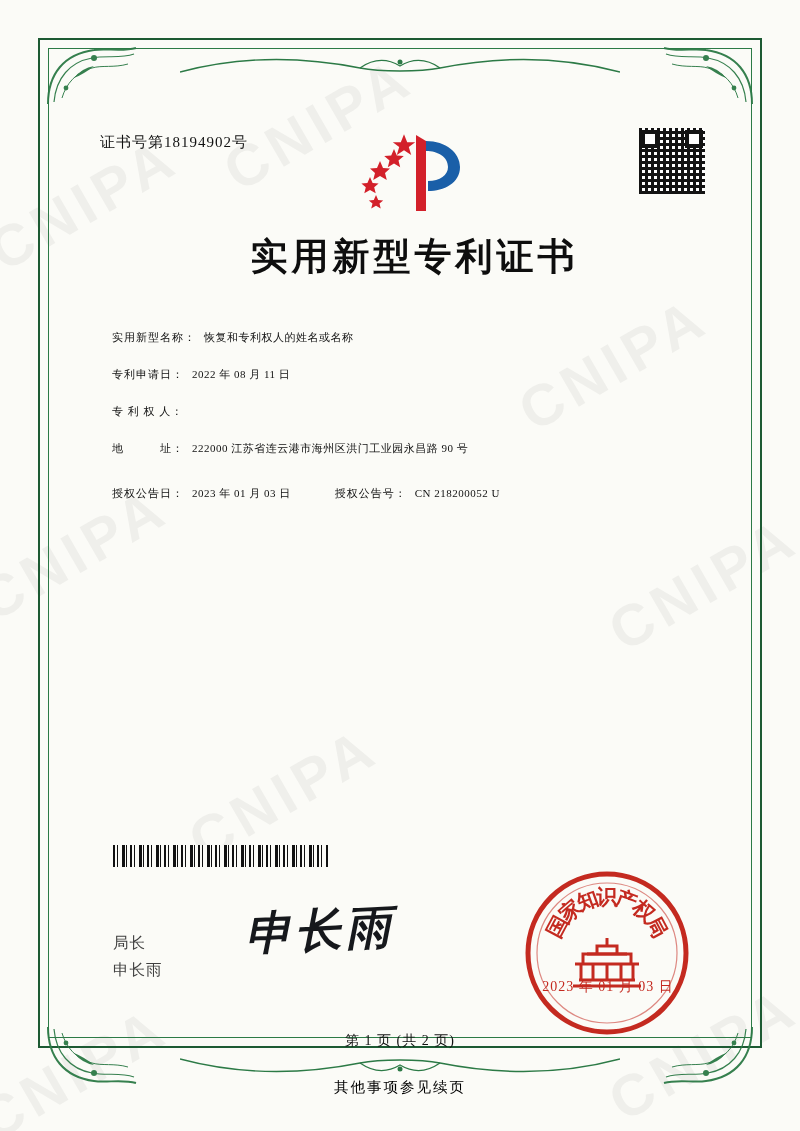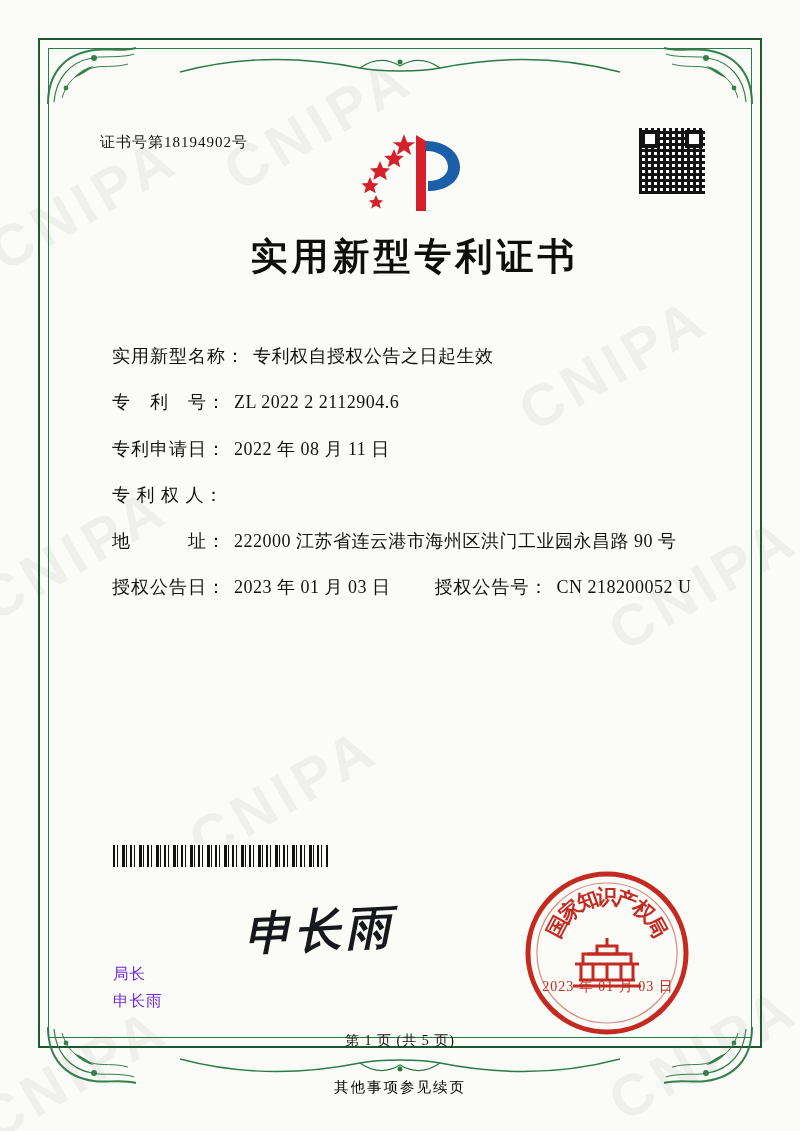--- a/index.html
+++ b/index.html
@@ -116,23 +116,23 @@
     font-size: 37px;
     letter-spacing: 4px;
     color: #0e0e0e;
     padding-left: 29px;
   }
 
   
   .fields {
     position: absolute;
     left: 112px;
-    top: 344px;
+    top: 330px;
     width: 600px;
-    font-size: 18px;
+    font-size: 11px;
     color: #111;
   }
   .field-row {
     display: flex;
     align-items: baseline;
     margin-bottom: 22px;
     line-height: 1.35;
   }
   .field-label {
     flex: 0 0 auto;
@@ -140,20 +140,21 @@
     letter-spacing: 1px;
   }
   .field-value {
     margin-left: 8px;
     letter-spacing: .5px;
   }
   .field-row.inline2 .field-label2 {
     margin-left: 44px;
     white-space: pre;
     letter-spacing: 1px;
+    margin-top: 9px;
   }
 
   
   .paras {
     position: absolute;
     left: 112px;
     top: 658px;
     width: 580px;
     font-size: 14.7px;
     color: #111;
@@ -174,23 +175,23 @@
         #111 0 2px, #fbfbf7 2px 4px,
         #111 4px 5px, #fbfbf7 5px 9px,
         #111 9px 12px, #fbfbf7 12px 13px,
         #111 13px 14px, #fbfbf7 14px 17px);
   }
 
   
   .sig-label {
     position: absolute;
     left: 113px;
-    top: 960px;
+    top: 929px;
     font-size: 15.5px;
-    color: #6d28d9;
+    color: #404040;
     line-height: 1.75;
     letter-spacing: 1px;
   }
   .sig-script {
     position: absolute;
     left: 245px;
     top: 900px;
     font-family: "Liberation Serif", serif;
     font-style: italic;
     font-weight: bold;
@@ -325,25 +326,21 @@
       <path d="M34 70 l2.2 5 5 .4 -3.7 3.2 1.2 5 -4.7 -2.9 -4.8 2.9 1.3 -5 -3.7 -3.2 5 -.4z" fill="#d3202a"></path>
       <path d="M52 24 l2.8 6.6 7 .5 -5.3 4.3 1.7 6.9 -6.2 -3.8 -6.2 3.8 1.7 -6.9 -5.3 -4.3 7 -.5z" fill="#d3202a"></path>
     </svg>
   </div>
 
   <div class="doc-title">实用新型专利证书</div>
 
   <div class="fields">
     <div class="field-row">
       <span class="field-label">实用新型名称：</span>
-      <span class="field-value">专利权自授权公告之日起生效</span>
-    </div>
-    <div class="field-row">
-      <span class="field-label">专　利　号：</span>
-      <span class="field-value">ZL 2022 2 2112904.6</span>
+      <span class="field-value">恢复和专利权人的姓名或名称</span>
     </div>
     <div class="field-row">
       <span class="field-label">专利申请日：</span>
       <span class="field-value">2022 年 08 月 11 日</span>
     </div>
     <div class="field-row">
       <span class="field-label">专 利 权 人：</span>
     </div>
     <div class="field-row">
       <span class="field-label">地　　　址：</span>
@@ -386,16 +383,16 @@
         <path d="M-24 4 v-10 h48 v10"></path>
         <path d="M-20 -6 h40"></path>
         <path d="M-10 -6 v-8 h20 v8"></path>
         <path d="M0 -14 v-8"></path>
       </g>
       <circle cx="85" cy="85" r="70" fill="none" stroke="#c42a20" stroke-width="1.2" opacity=".55"></circle>
     </svg>
   </div>
   <div class="seal-date">2023 年 01 月 03 日</div>
 
-  <div class="page-num">第 1 页 (共 5 页)</div>
+  <div class="page-num">第 1 页 (共 2 页)</div>
   <div class="footer-note">其他事项参见续页</div>
 
 </div>
 
 </body></html>

